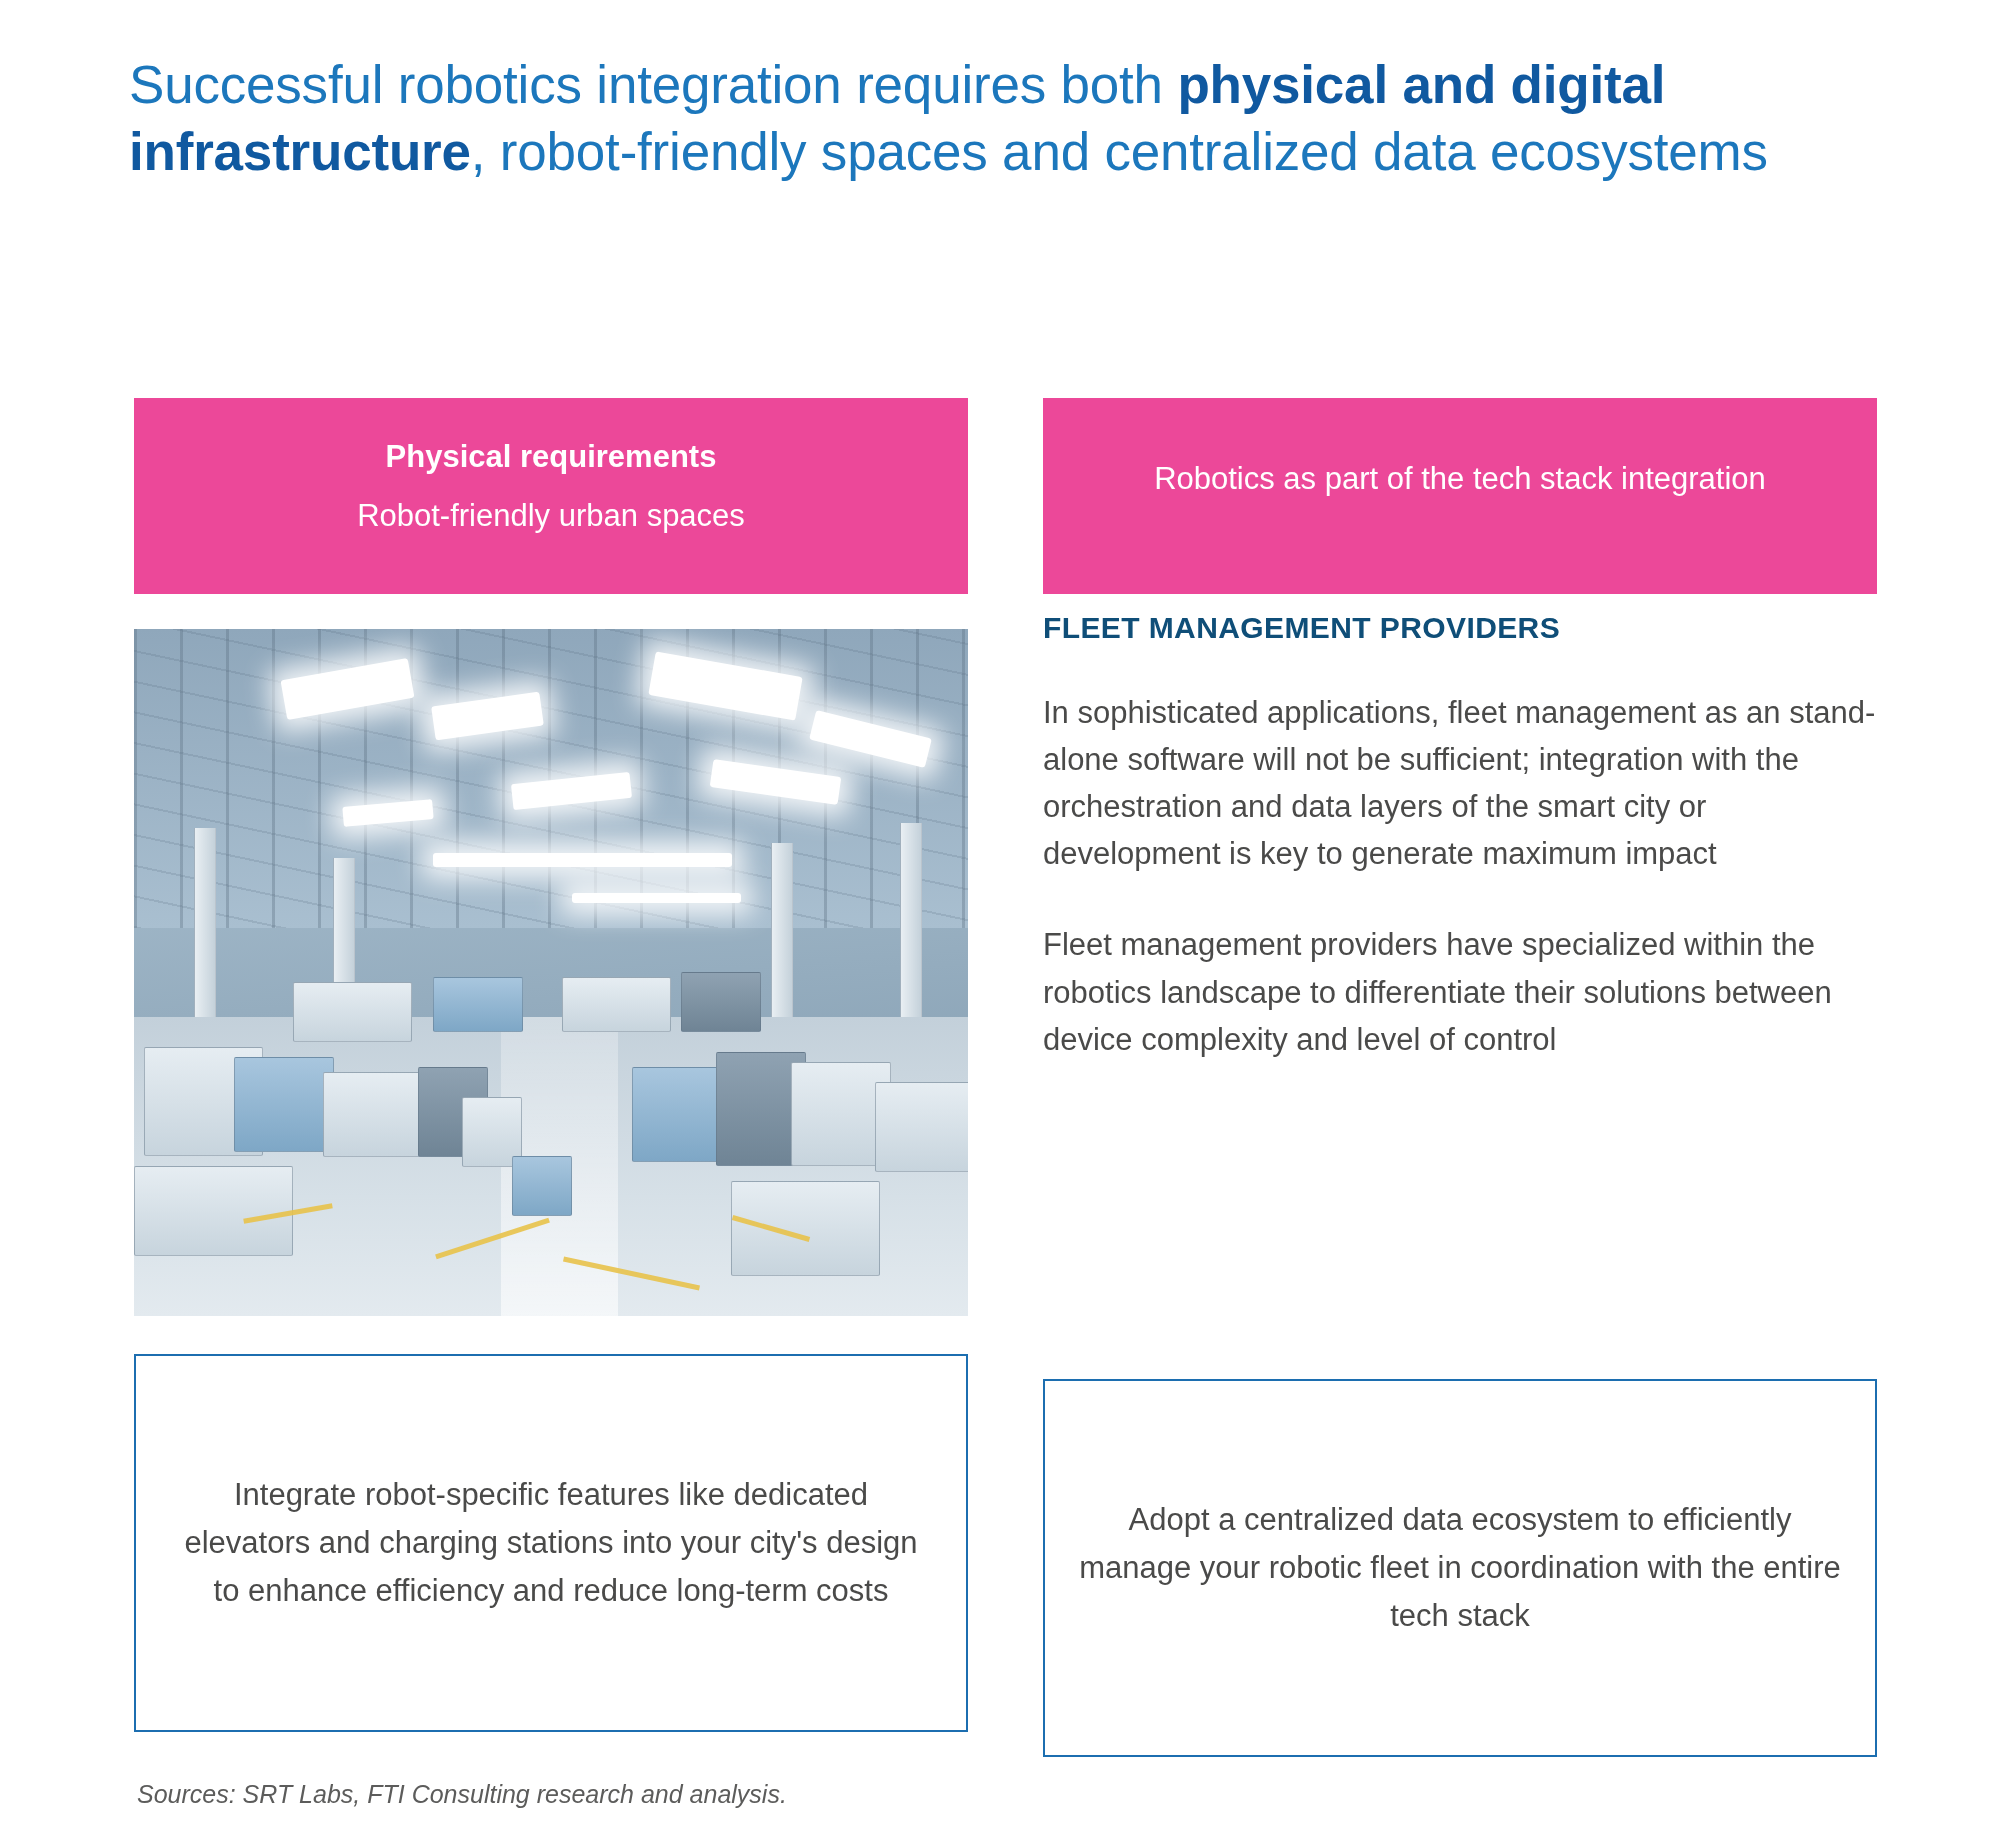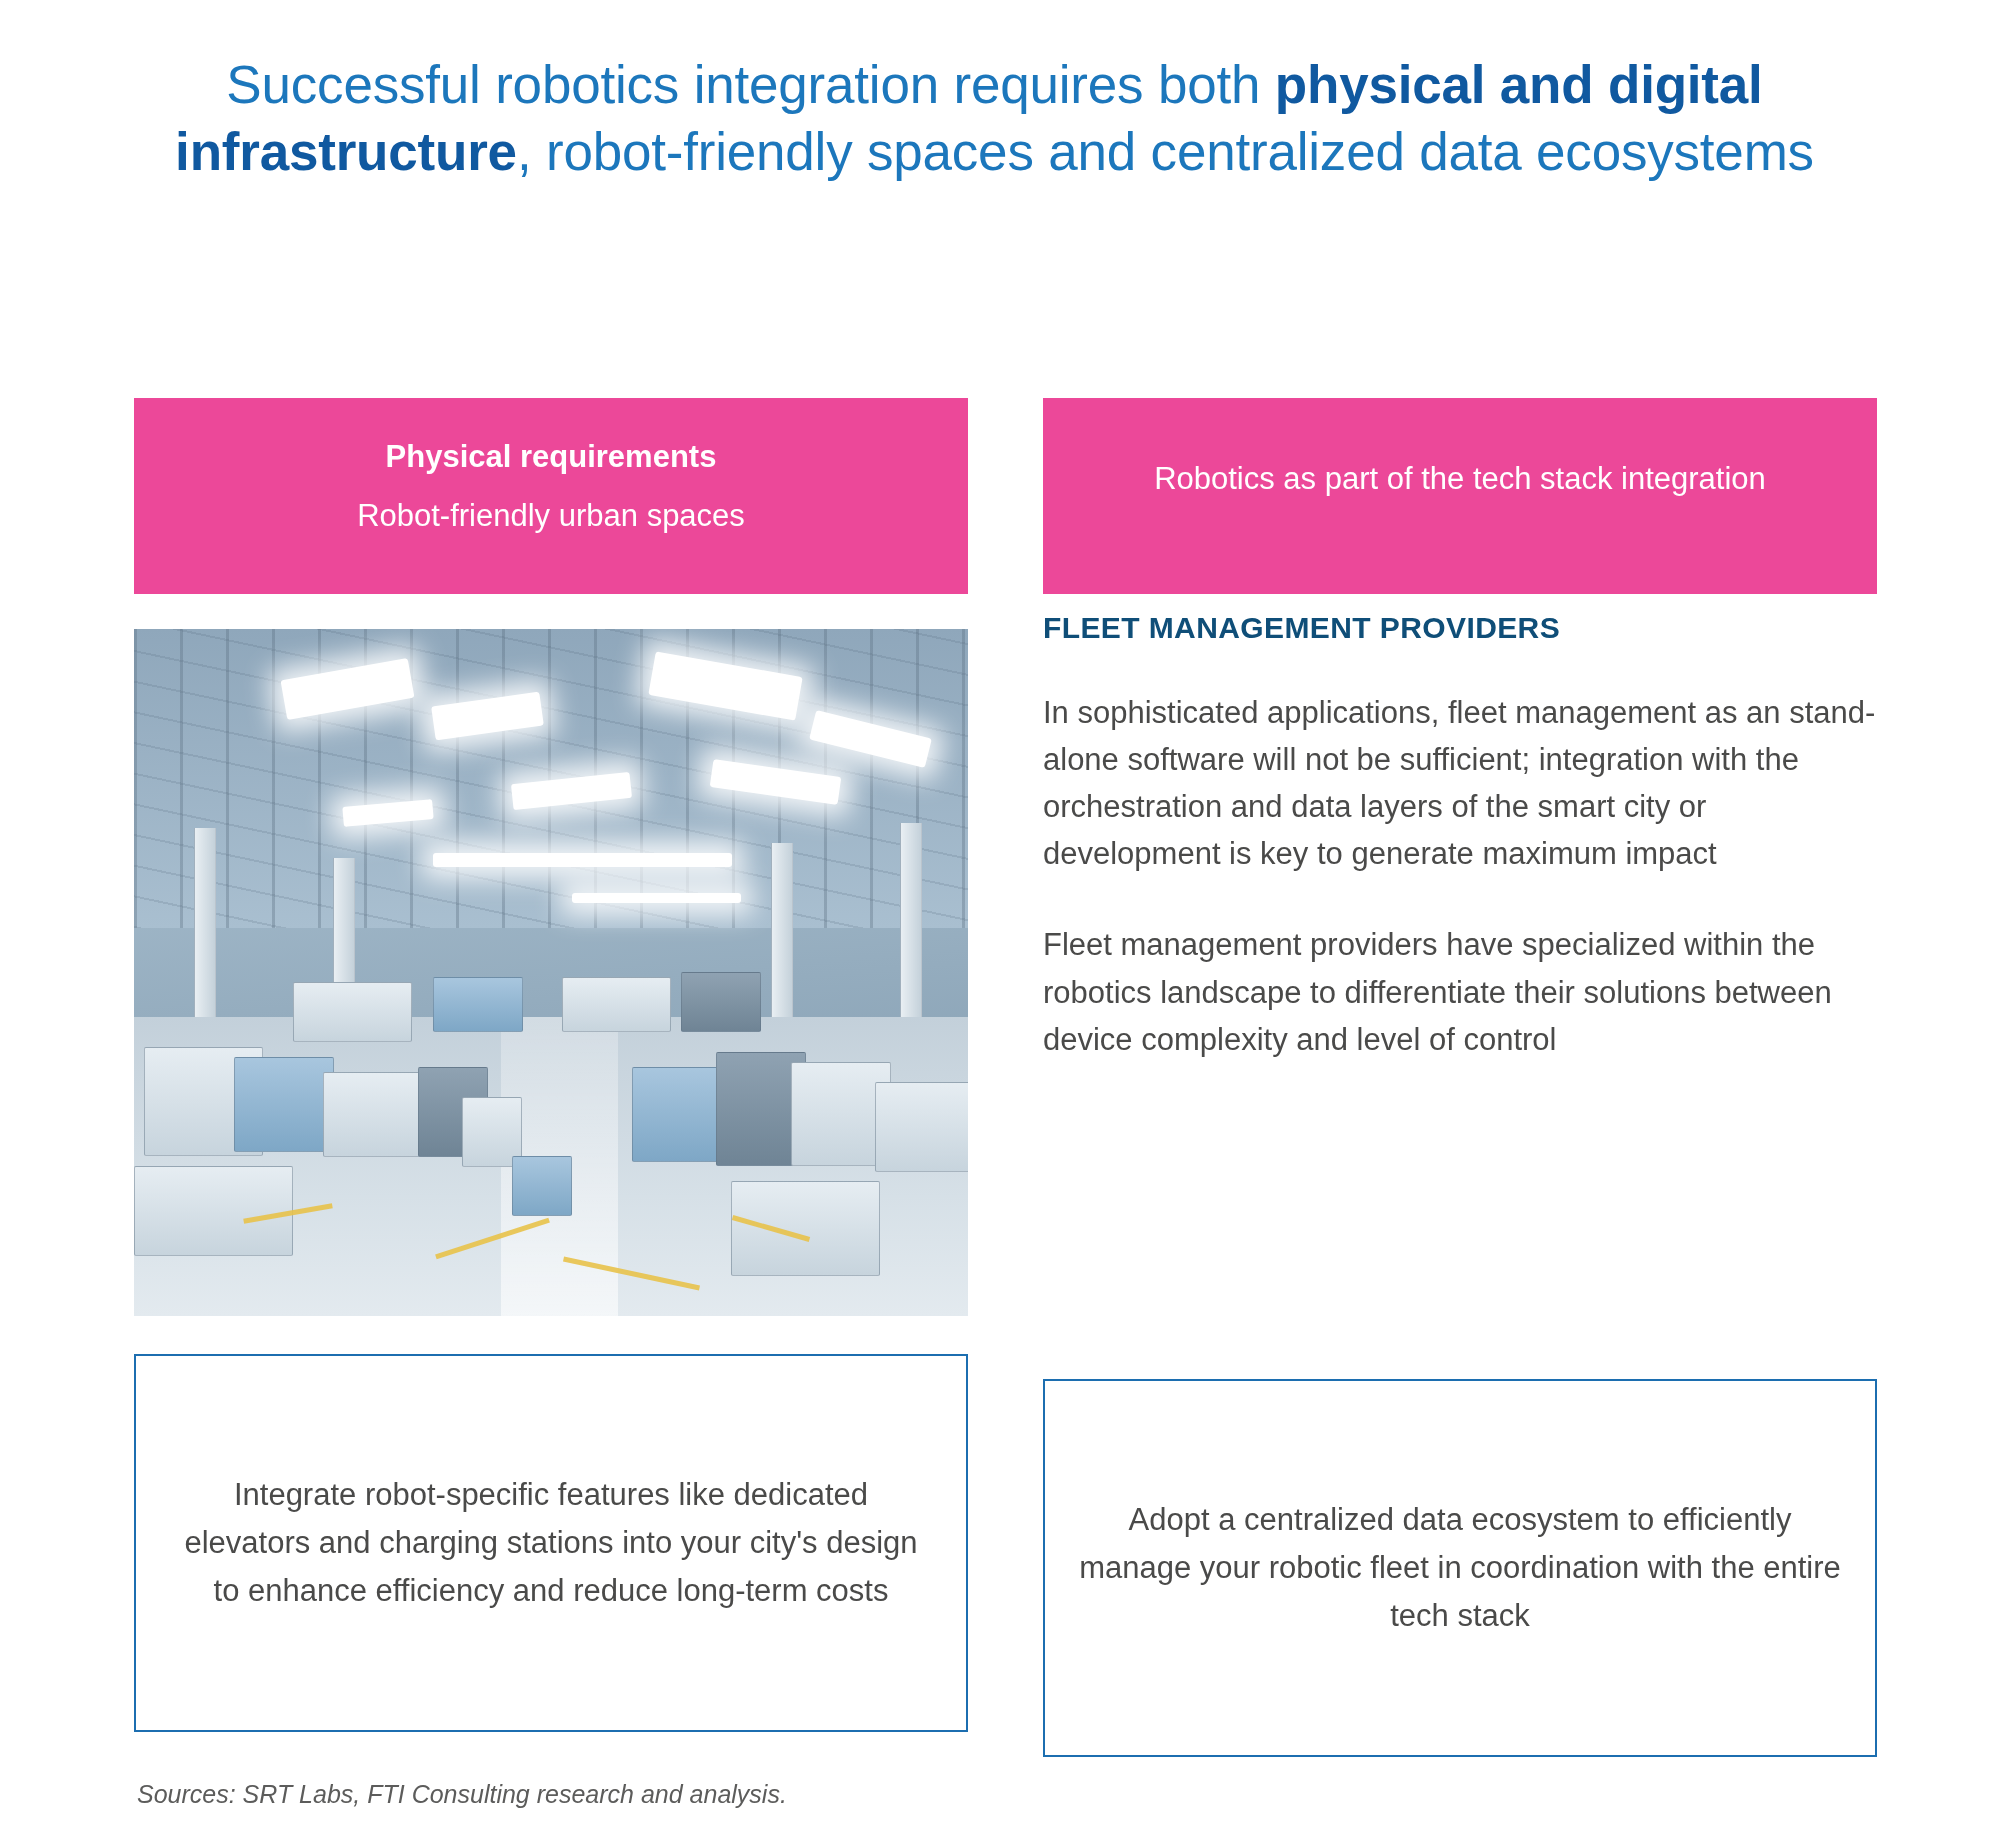--- a/index.html
+++ b/index.html
@@ -12,21 +12,21 @@
     position: relative;
     overflow: hidden;
   }
 
   
   .title {
     position: absolute;
     left: 129px;
     top: 52px;
     width: 1731px;
-    text-align: center;
+    text-align: left;
     font-size: 53px;
     line-height: 1.26;
     color: #1c77bc;
     font-weight: 400;
     letter-spacing: -0.2px;
   }
   .title b { font-weight: 700; color: #1059a0; }
 
   
   .col-left {

